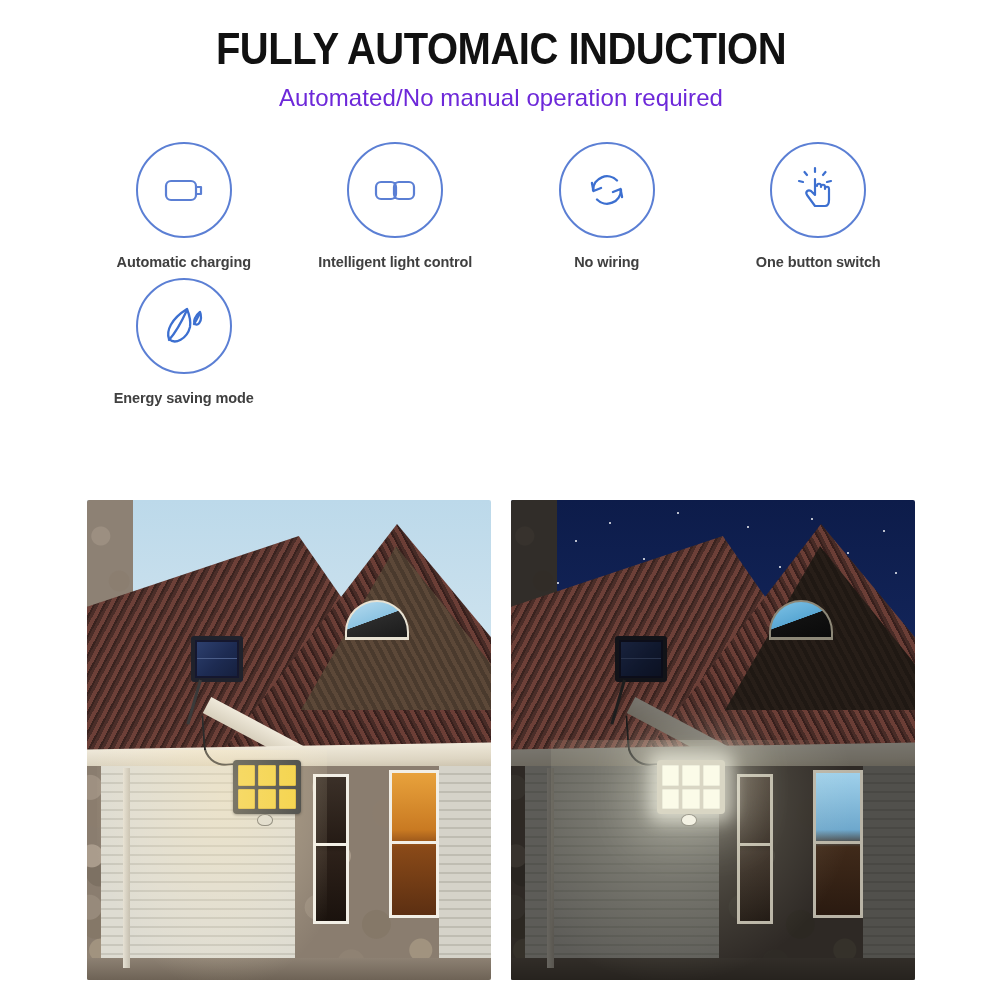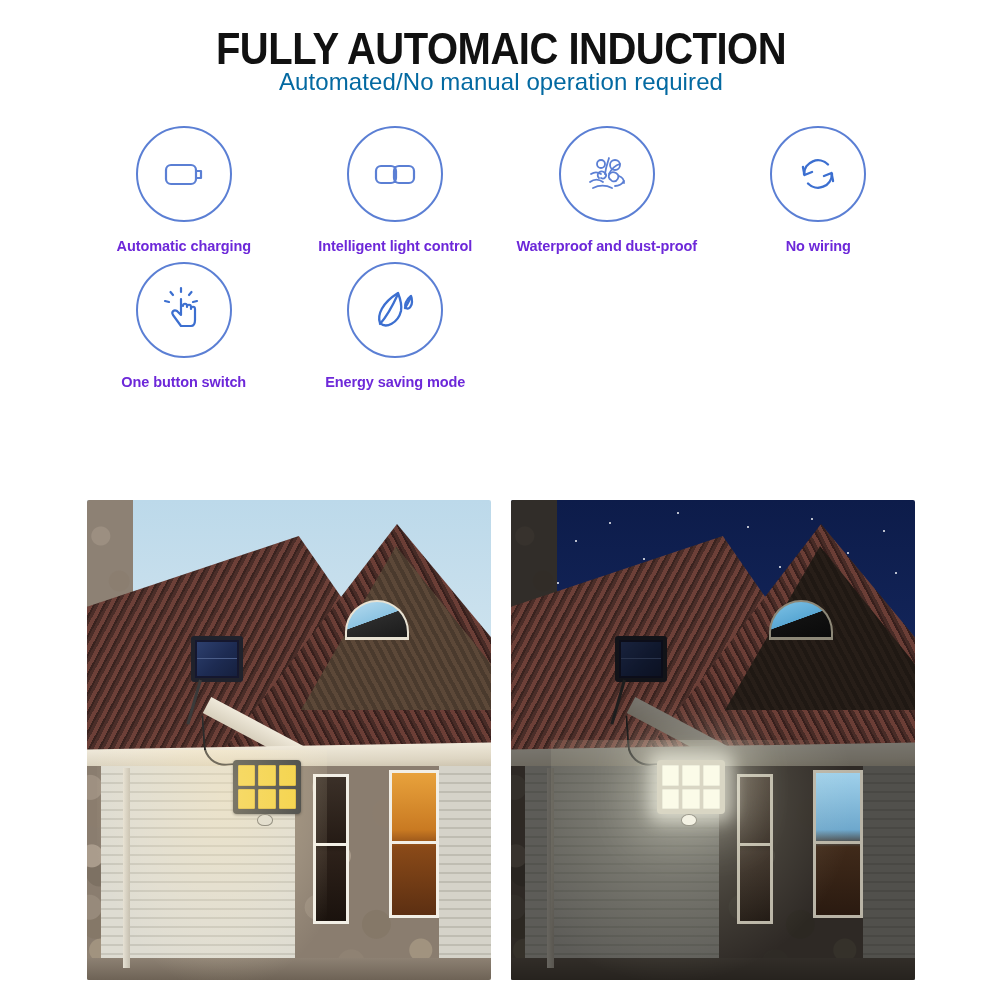--- a/index.html
+++ b/index.html
@@ -30,23 +30,23 @@
     font-weight: bold;
     letter-spacing: -0.5px;
     color: #111111;
     font-family: "Liberation Sans", sans-serif;
     line-height: 1.1;
     transform: scaleY(1.12);
     transform-origin: top center;
   }
 
   .sub-title {
-    margin-top: 0;
+    margin-top: 16px;
     font-size: 24px;
-    color: #0369a1;
+    color: #6d28d9;
     font-family: "Liberation Sans", sans-serif;
     font-weight: 400;
     letter-spacing: 0.1px;
   }
 
   
   .features {
     margin-top: 30px;
     padding: 0 78px;
     display: grid;
@@ -72,21 +72,21 @@
   }
 
   .icon-circle svg {
     display: block;
   }
 
   .feature-label {
     margin-top: 16px;
     font-size: 14.5px;
     font-weight: bold;
-    color: #6d28d9;
+    color: #404040;
     text-align: right;
     letter-spacing: -0.1px;
     white-space: nowrap;
   }
 
   
   .photos {
     position: absolute;
     left: 87px;
     top: 500px;
@@ -504,38 +504,20 @@
         <svg width="56" height="56" viewBox="0 0 56 56" fill="none" stroke="#5b7fd4" stroke-width="2.2" stroke-linejoin="round">
           <rect x="9" y="20" width="20" height="17" rx="5"></rect>
           <rect x="27" y="20" width="20" height="17" rx="5"></rect>
           <path d="M28 20 L28 37"></path>
         </svg>
       </div>
       <div class="feature-label">Intelligent light control</div>
     </div>
 
 
-    <div class="feature">
-      <div class="icon-circle">
-        <svg width="60" height="60" viewBox="0 0 60 60" fill="none" stroke="#5b7fd4" stroke-width="1.8" stroke-linecap="round">
-          <path d="M22 34 c-4 -4 2 -9 6 -5 c3 3 -1 7 -4 5"></path>
-          <path d="M34 36 c-5 -3 -1 -10 5 -7 c5 3 1 10 -4 8"></path>
-          <circle cx="24" cy="20" r="4"></circle>
-          <circle cx="38" cy="21" r="5"></circle>
-          <path d="M28 30 c1 -8 3 -12 4 -16"></path>
-          <path d="M32 30 c3 -6 7 -9 11 -10"></path>
-          <path d="M14 30 c3 -2 7 -2 10 0"></path>
-          <path d="M13 38 c4 -3 9 -3 13 0"></path>
-          <path d="M16 44 c6 -3 13 -3 19 0"></path>
-          <path d="M38 42 c4 0 7 -2 9 -5"></path>
-          <path d="M42 32 c3 1 5 4 5 7"></path>
-        </svg>
-      </div>
-      <div class="feature-label">Waterproof and dust-proof</div>
-    </div>
 
     <div class="feature">
       <div class="icon-circle">
         <svg width="56" height="56" viewBox="0 0 56 56" fill="none" stroke="#3c6fd0" stroke-width="2.4" stroke-linecap="round" stroke-linejoin="round">
           <path d="M14 28 a14 14 0 0 1 24 -9.5"></path>
           <path d="M42 28 a14 14 0 0 1 -24 9.5"></path>
           <path d="M13 21 L14.5 29 L22 26"></path>
           <path d="M43 35 L41.5 27 L34 30"></path>
         </svg>
       </div>

